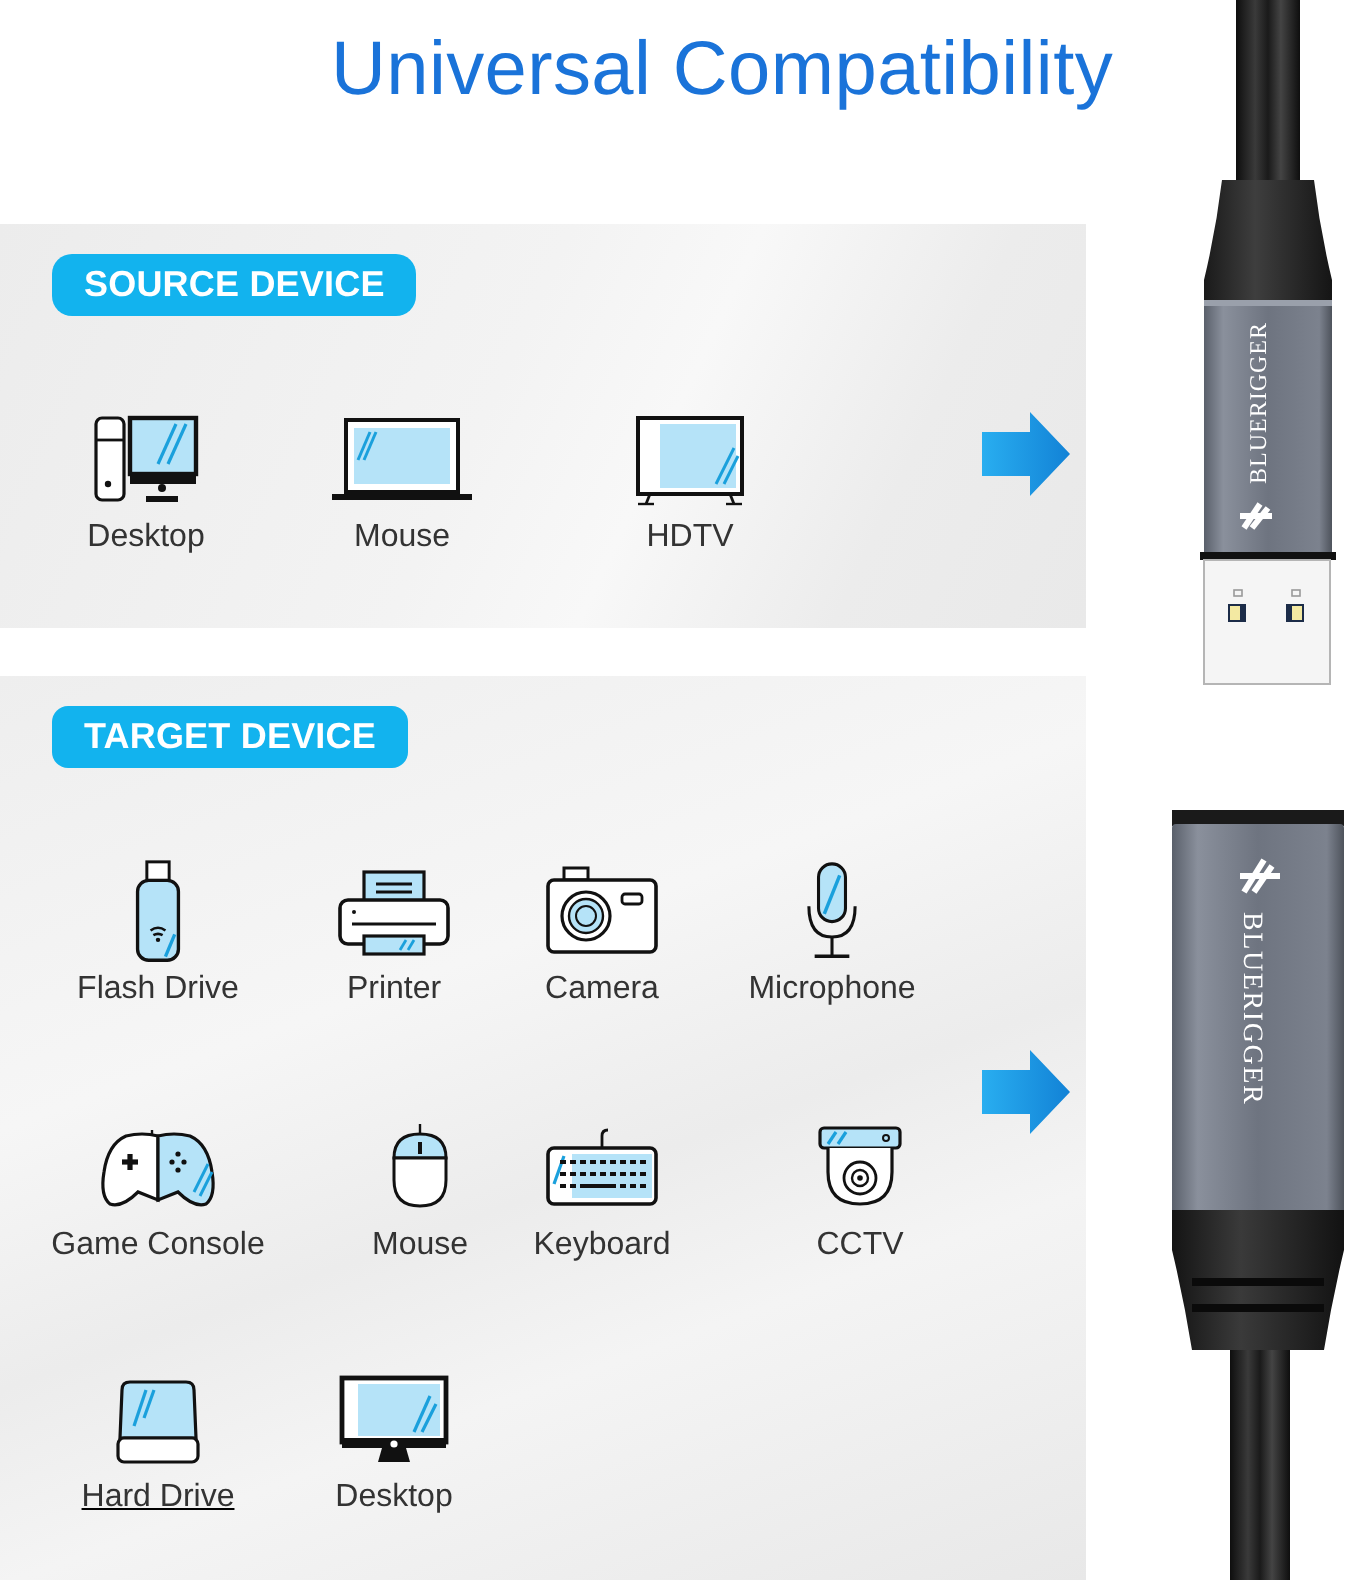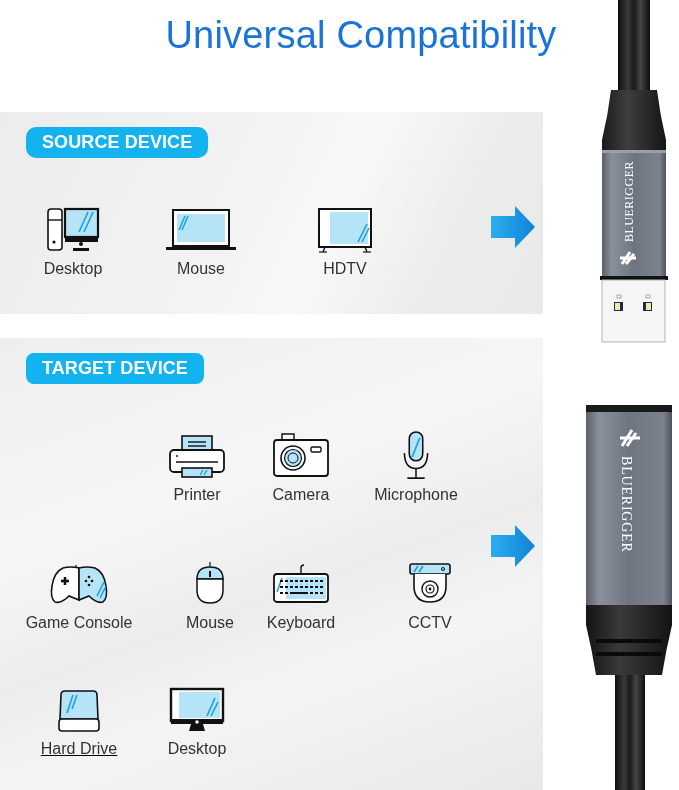--- a/index.html
+++ b/index.html
@@ -90,20 +90,31 @@
           <stop offset="1" stop-color="#1282d6"></stop>
       </linearGradient>
     </defs>
     <polygon points="0,10 24,10 24,0 44,21 24,42 24,32 0,32" fill="url(#ag1)"></polygon>
   </svg>
 </div>
 
 <div class="panel target">
   <div class="badge" style="top:15px;">TARGET DEVICE</div>
 
+  <div class="device" style="left:19px; top:92px;">
+    <svg class="icon" width="30" height="56" viewBox="0 0 30 56">
+      <rect x="9" y="1" width="12" height="10" fill="#fff" stroke="#111" stroke-width="1.6"></rect>
+      <rect x="4" y="11" width="22" height="43" rx="6" fill="#b5e3f8" stroke="#111" stroke-width="1.8"></rect>
+      <path d="M11 38 Q15 35 19 38" stroke="#111" stroke-width="1.4" fill="none"></path>
+      <path d="M12.5 40.5 Q15 39 17.5 40.5" stroke="#111" stroke-width="1.4" fill="none"></path>
+      <circle cx="15" cy="43" r="1.2" fill="#111"></circle>
+      <line x1="19" y1="52" x2="24" y2="40" stroke="#1aa0dc" stroke-width="1.8"></line>
+    </svg>
+    <span class="label">Flash Drive</span>
+  </div>
 
   <div class="device" style="left:137px; top:92px;text-align:center;">
     <svg class="icon" width="58" height="52" viewBox="0 0 58 52">
       <rect x="14" y="6" width="30" height="16" fill="#b5e3f8" stroke="#111" stroke-width="1.6"></rect>
       <line x1="20" y1="12" x2="38" y2="12" stroke="#111" stroke-width="1.4"></line>
       <line x1="20" y1="16" x2="38" y2="16" stroke="#111" stroke-width="1.4"></line>
       <rect x="2" y="20" width="54" height="22" rx="4" fill="#fff" stroke="#111" stroke-width="1.8"></rect>
       <line x1="8" y1="32" x2="50" y2="32" stroke="#111" stroke-width="1.4"></line>
       <circle cx="9" cy="26" r="1" fill="#111"></circle>
       <rect x="14" y="38" width="30" height="9" fill="#b5e3f8" stroke="#111" stroke-width="1.6"></rect>

